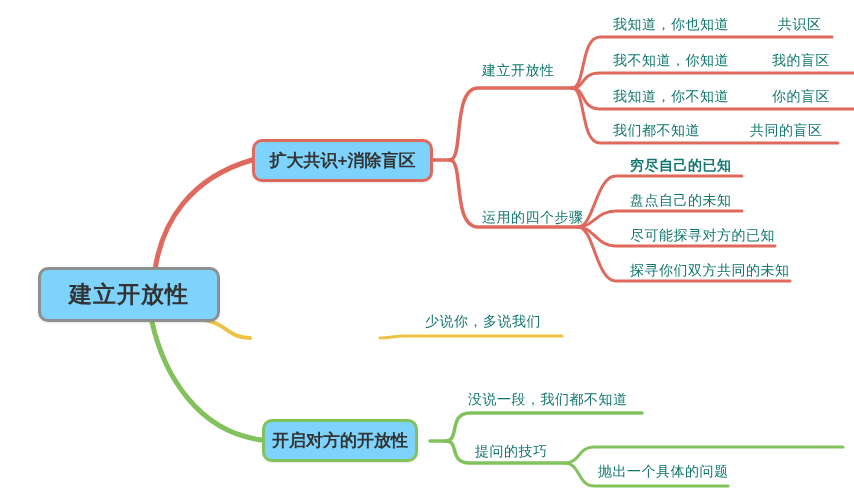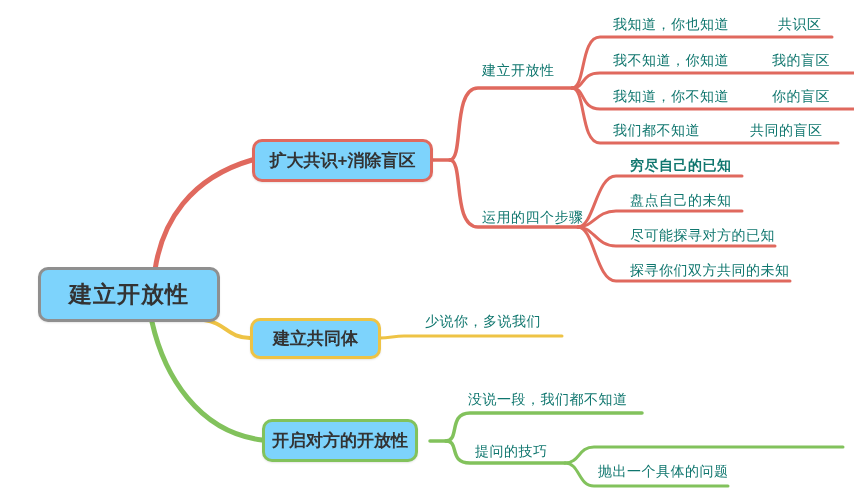--- a/index.html
+++ b/index.html
@@ -78,23 +78,20 @@
   <div class="leaf" style="left:613px;top:122px;">我们都不知道</div>
   <div class="leaf" style="left:750px;top:122px;">共同的盲区</div>
 
   <div class="leaf" style="left:482px;top:209px;">运用的四个步骤</div>
 
   <div class="leaf" style="left:630px;top:157px;font-weight:bold;">穷尽自己的已知</div>
   <div class="leaf" style="left:630px;top:192px;">盘点自己的未知</div>
   <div class="leaf" style="left:630px;top:227px;">尽可能探寻对方的已知</div>
   <div class="leaf" style="left:630px;top:262px;">探寻你们双方共同的未知</div>
 
-  <div class="box branch-box" style="left: 250px; top: 318px; width: 131px; height: 41px; border-color: rgb(238, 195, 69);">
-    <span>建立共同体</span>
-  </div>
 
   <div class="leaf" style="left:425px;top:313px;font-family:Liberation Mono, monospace;">少说你，多说我们</div>
 
   <div class="box branch-box" style="left: 262px; top: 419px; width: 156px; height: 43px; border-color: rgb(130, 194, 92);">
     <span>开启对方的开放性</span>
   </div>
 
   <div class="leaf" style="left:468px;top:391px;">没说一段，我们都不知道</div>
 
   <div class="leaf" style="left:475px;top:443px;">提问的技巧</div>

